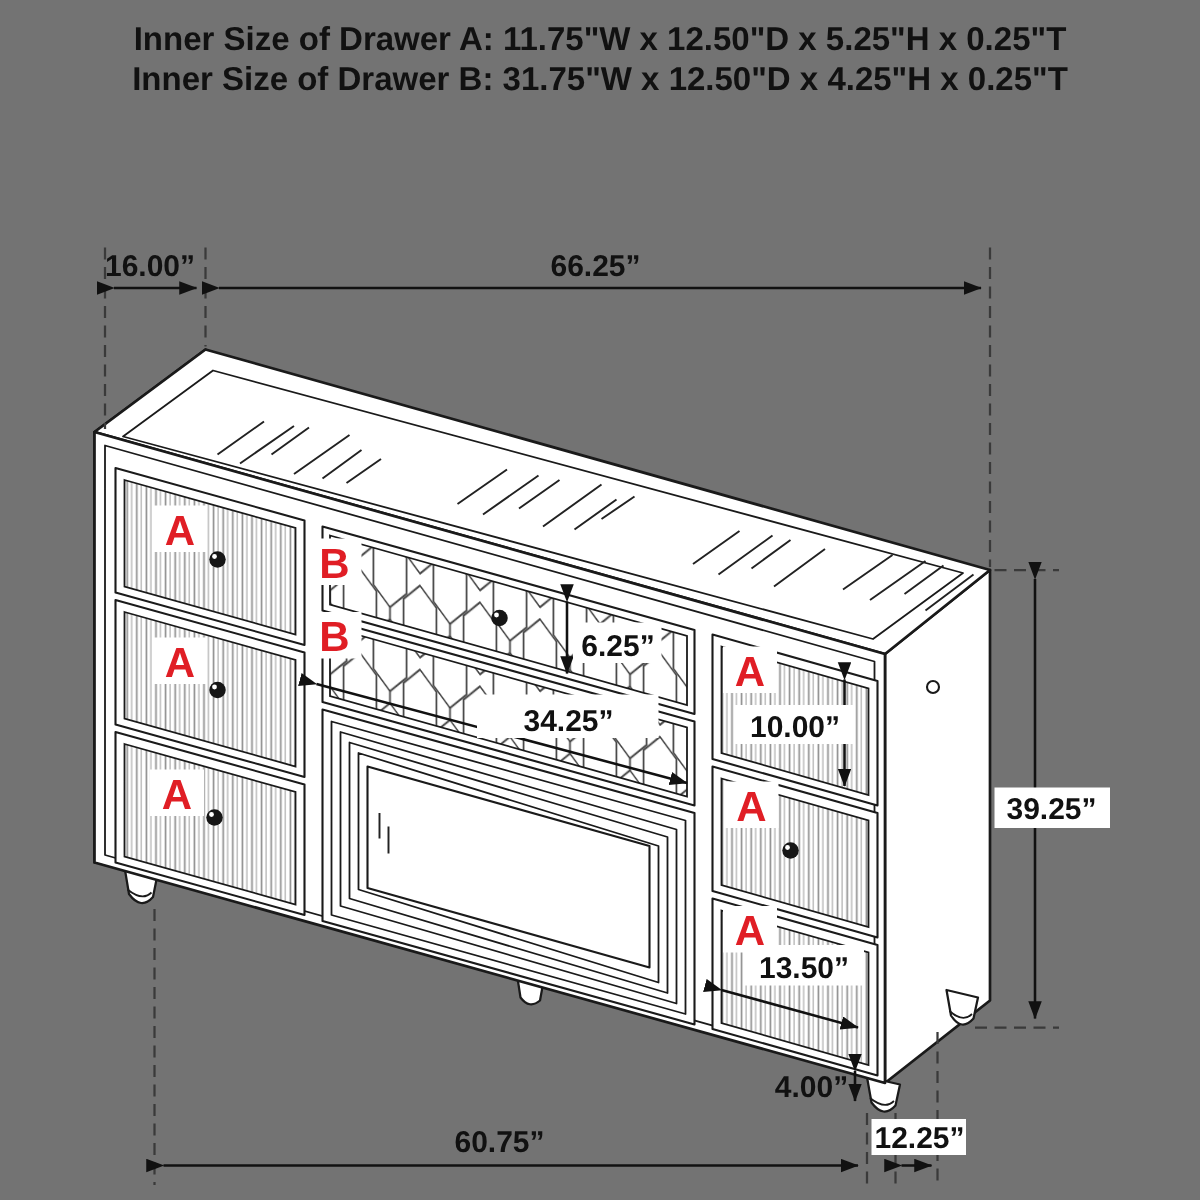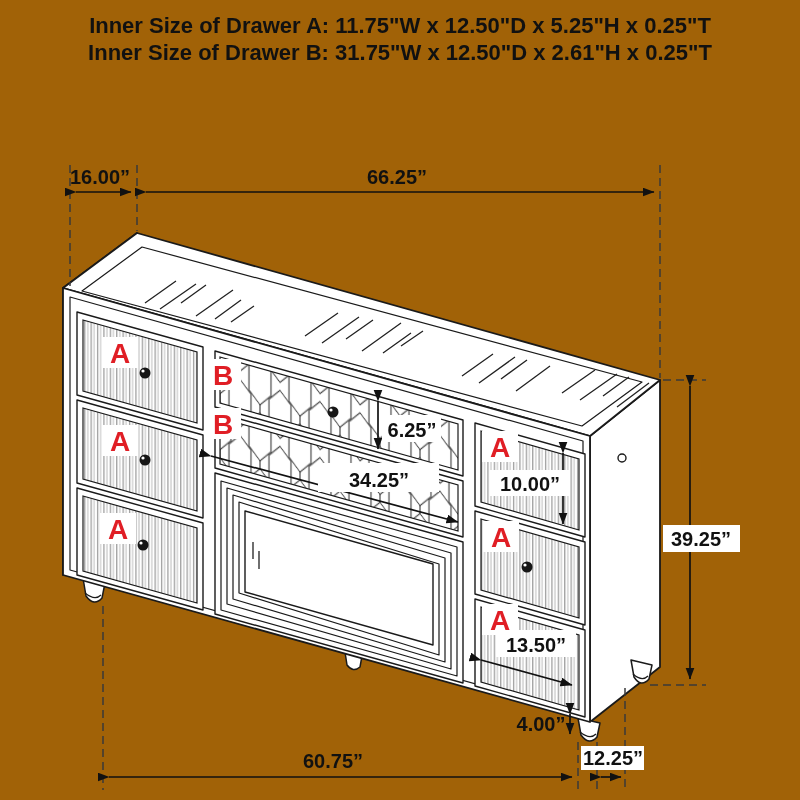--- a/index.html
+++ b/index.html
@@ -1,17 +1,17 @@
 <!DOCTYPE html>
 <html><head>
 <meta charset="utf-8">
 <style>
   html,body{margin:0;padding:0;background:#ffffff;}
   .page{
-    position:relative;width:800px;height:800px;background:#a16207;
+    position:relative;width:800px;height:800px;background:#737373;
     font-family:"Liberation Sans", sans-serif;overflow:hidden;
   }
   .title-block{
     position:absolute;top:12px;left:0;width:100%;
     text-align:center;font-weight:bold;font-size:22px;line-height:27px;color:#111;
     letter-spacing:0px;
   }
   svg{position:absolute;top:0;left:0;}
   .face{fill:#ffffff;stroke:#1a1a1a;stroke-width:1.8;stroke-linejoin:round;}
   .inner{fill:none;stroke:#1a1a1a;stroke-width:1.2;stroke-linejoin:round;}
@@ -24,21 +24,21 @@
   .bg{fill:#ffffff;}
   .foot{fill:#ffffff;stroke:#1a1a1a;stroke-width:1.5;stroke-linejoin:round;}
 </style>
 </head>
 <body>
 
 <div class="page">
 
   <div class="title-block">
     <div>Inner Size of Drawer A: 11.75"W x 12.50"D x 5.25"H x 0.25"T</div>
-    <div>Inner Size of Drawer B: 31.75"W x 12.50"D x 2.61"H x 0.25"T</div>
+    <div>Inner Size of Drawer B: 31.75"W x 12.50"D x 4.25"H x 0.25"T</div>
   </div>
 
   <svg width="800" height="800" viewBox="0 0 800 800">
     <defs>
       <marker id="ah" markerWidth="13" markerHeight="10" refX="11.5" refY="4.5" orient="auto" markerUnits="userSpaceOnUse">
         <path d="M0,0 L12,4.5 L0,9 Z" fill="#111"></path>
       </marker>
       <pattern id="flute" width="6.4" height="10" patternUnits="userSpaceOnUse">
         <rect width="6.4" height="10" fill="#ffffff"></rect>
         <line x1="1.6" y1="0" x2="1.6" y2="10" stroke="#8d8d8d" stroke-width="1.1"></line>

